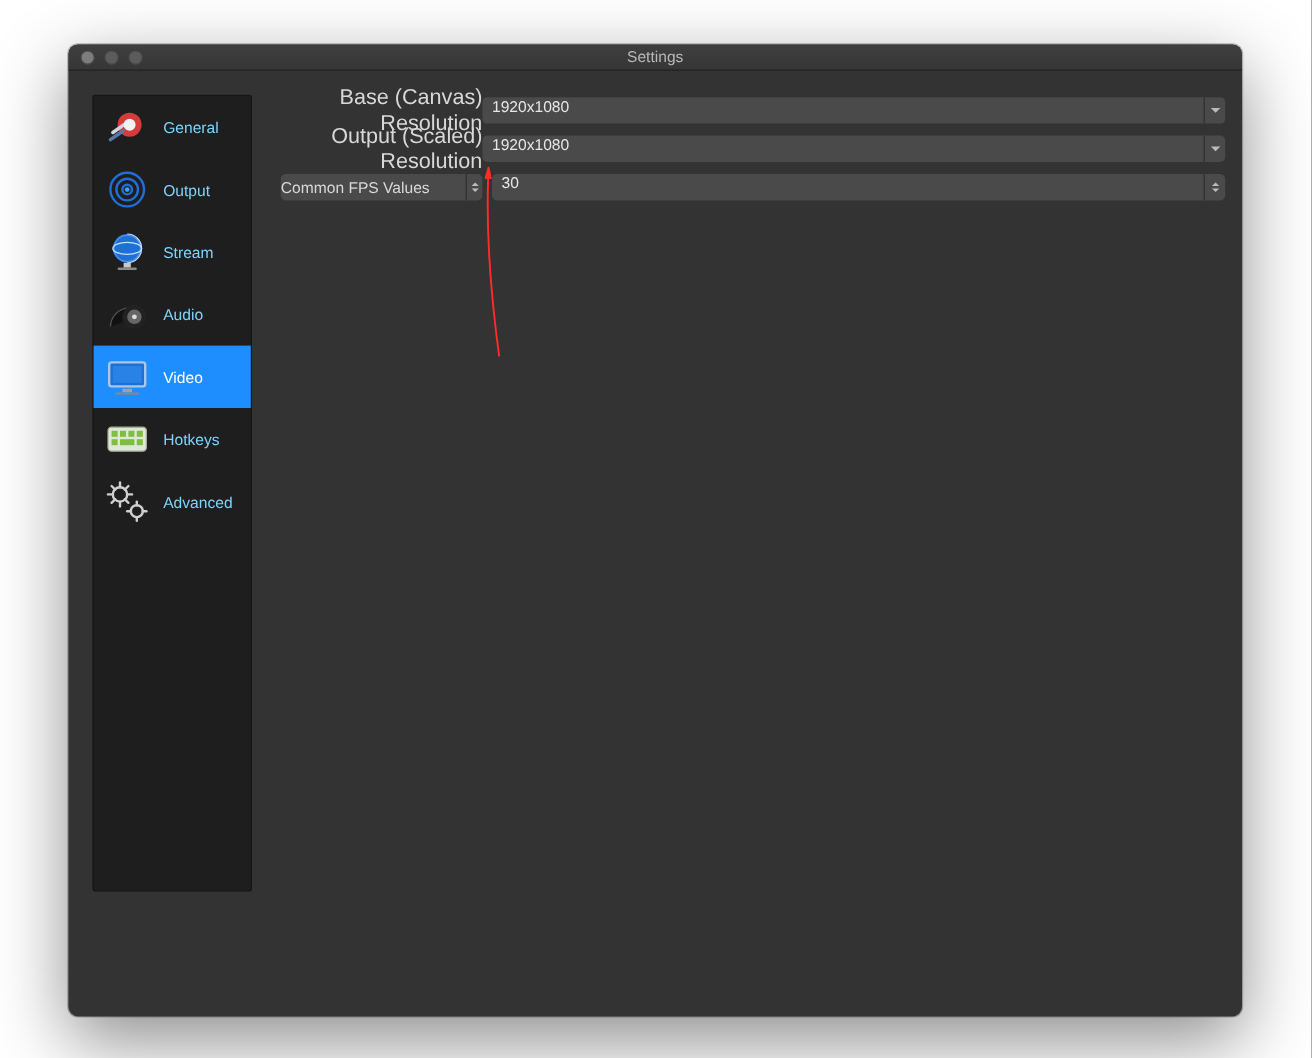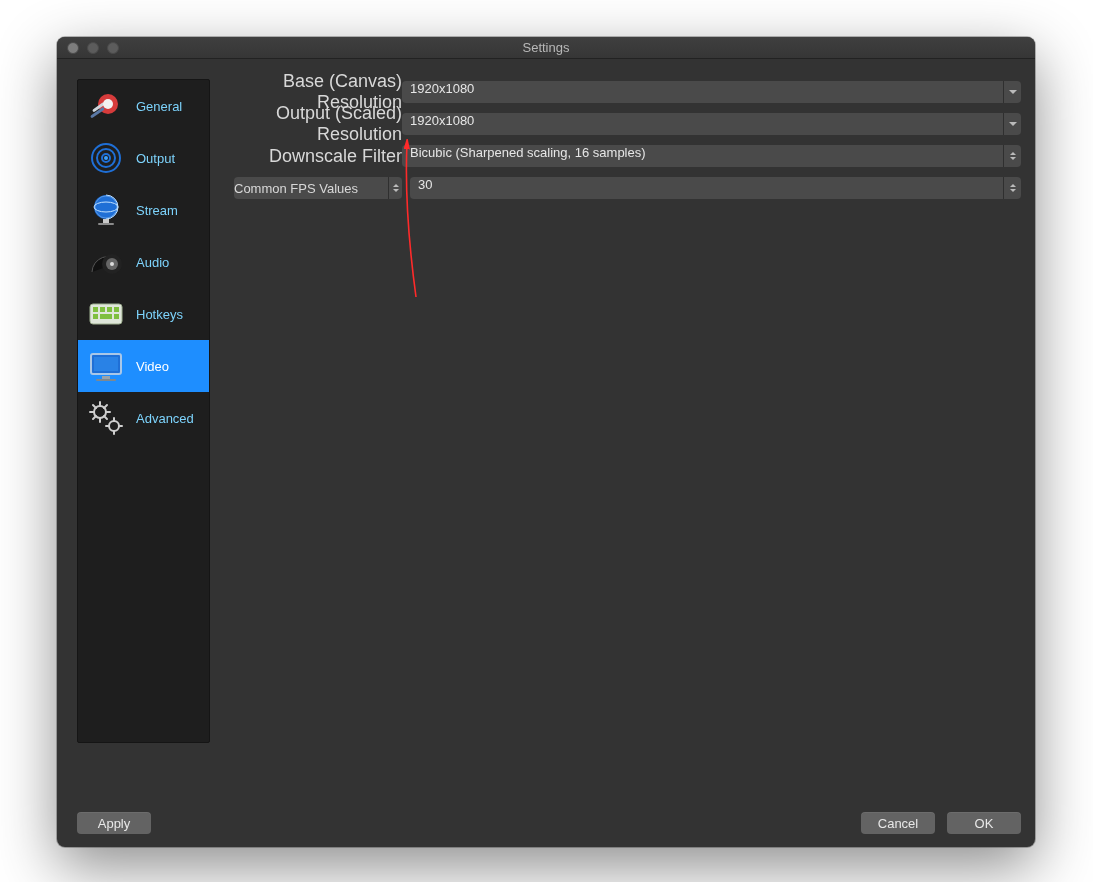--- a/index.html
+++ b/index.html
@@ -266,48 +266,48 @@
           <svg width="40" height="40" viewBox="0 0 40 40">
             <path d="M6 30 a16 16 0 0 1 28 -10" fill="#111" stroke="#555" stroke-width="1"></path>
             <circle cx="26" cy="22" r="10" fill="#222"></circle>
             <circle cx="26" cy="22" r="6" fill="#666"></circle>
             <circle cx="26" cy="22" r="2" fill="#ddd"></circle>
           </svg>
         </span>
         <span>Audio</span>
       </div>
 
+      <div class="side-item selected">
+        <span class="side-icon">
+          <svg width="40" height="40" viewBox="0 0 40 40">
+            <rect x="5" y="8" width="30" height="20" rx="2" fill="#1f6fd6" stroke="#a9c7e8" stroke-width="2"></rect>
+            <rect x="8" y="11" width="24" height="14" fill="#3aa0ff" opacity="0.4"></rect>
+            <rect x="16" y="30" width="8" height="3" fill="#9aa3ab"></rect>
+            <rect x="10" y="33" width="20" height="2" rx="1" fill="#7e8890"></rect>
+          </svg>
+        </span>
+        <span>Video</span>
+      </div>
+
       <div class="side-item">
         <span class="side-icon">
           <svg width="40" height="40" viewBox="0 0 40 40">
             <rect x="4" y="10" width="32" height="20" rx="3" fill="#dfe6da" stroke="#9fb090"></rect>
             <g fill="#7fbf3f">
               <rect x="7" y="13" width="5" height="5"></rect>
                 <rect x="14" y="13" width="5" height="5"></rect>
                 <rect x="21" y="13" width="5" height="5"></rect>
                 <rect x="28" y="13" width="5" height="5"></rect>
               <rect x="7" y="20" width="5" height="5"></rect>
                 <rect x="14" y="20" width="12" height="5"></rect>
                 <rect x="28" y="20" width="5" height="5"></rect>
             </g>
           </svg>
         </span>
         <span>Hotkeys</span>
-      </div>
-
-      <div class="side-item selected">
-        <span class="side-icon">
-          <svg width="40" height="40" viewBox="0 0 40 40">
-            <rect x="5" y="8" width="30" height="20" rx="2" fill="#1f6fd6" stroke="#a9c7e8" stroke-width="2"></rect>
-            <rect x="8" y="11" width="24" height="14" fill="#3aa0ff" opacity="0.4"></rect>
-            <rect x="16" y="30" width="8" height="3" fill="#9aa3ab"></rect>
-            <rect x="10" y="33" width="20" height="2" rx="1" fill="#7e8890"></rect>
-          </svg>
-        </span>
-        <span>Video</span>
       </div>
 
       <div class="side-item">
         <span class="side-icon">
           <svg width="40" height="40" viewBox="0 0 40 40" fill="none" stroke="#cfcfcf" stroke-width="2">
             <circle cx="14" cy="14" r="6"></circle>
             <g stroke-linecap="round">
               <line x1="14" y1="4" x2="14" y2="8"></line>
                 <line x1="14" y1="20" x2="14" y2="24"></line>
               <line x1="4" y1="14" x2="8" y2="14"></line>
@@ -341,27 +341,20 @@
       </div>
 
       <div class="form-row">
         <div class="form-label">Output (Scaled) Resolution</div>
         <div class="combo">
           <span>1920x1080</span>
           <span class="chev"></span>
         </div>
       </div>
 
-      <div class="form-row">
-        <div class="form-label">Downscale Filter</div>
-        <div class="select">
-          <span>Bicubic (Sharpened scaling, 16 samples)</span>
-          <span class="chev"></span>
-        </div>
-      </div>
 
       <div class="form-row">
         <div class="fps-label-select">
           <span class="lbl">Common FPS Values</span>
           <span class="stepper"></span>
         </div>
         <div class="select">
           <span>30</span>
           <span class="chev"></span>
         </div>
@@ -372,19 +365,13 @@
           <marker id="ahead" markerWidth="8" markerHeight="8" refX="4" refY="2" orient="auto">
             <polygon points="0,0 8,2 0,4" fill="#ff2a2a"></polygon>
           </marker>
         </defs>
         <path d="M12,158 Q0,70 3,4" stroke="#ff2a2a" stroke-width="1.6" fill="none" marker-end="url(#ahead)"></path>
       </svg>
 
     </div>
   </div>
 
-  <div class="footer">
-    <div class="btn">Apply</div>
-    <div class="spacer"></div>
-    <div class="btn">Cancel</div>
-    <div class="btn">OK</div>
-  </div>
 </div>
 
 </body></html>

